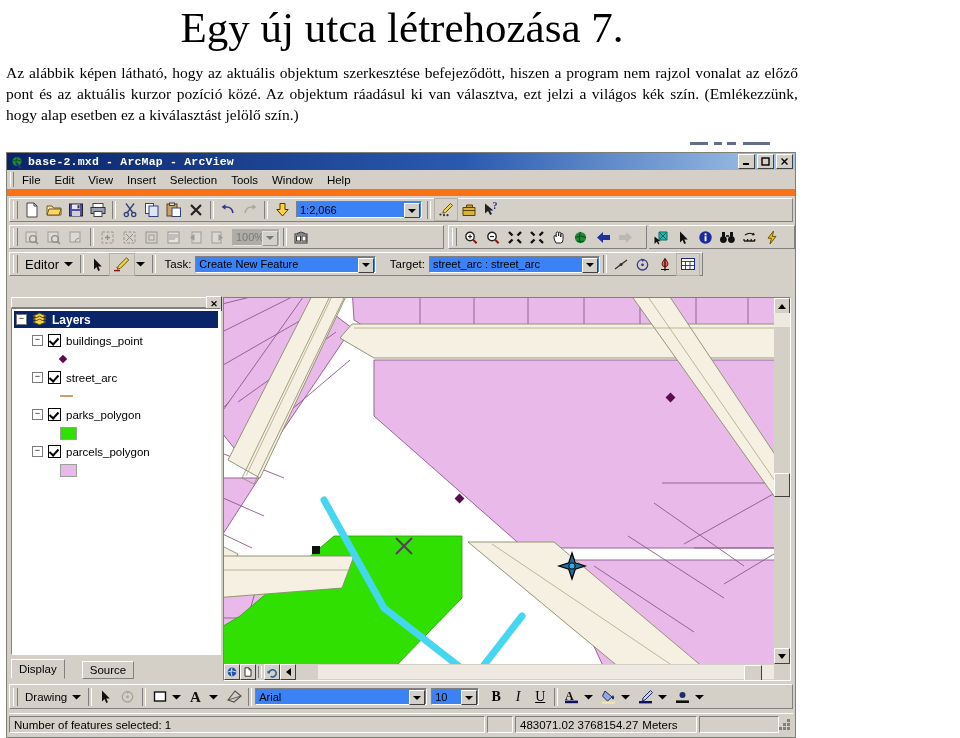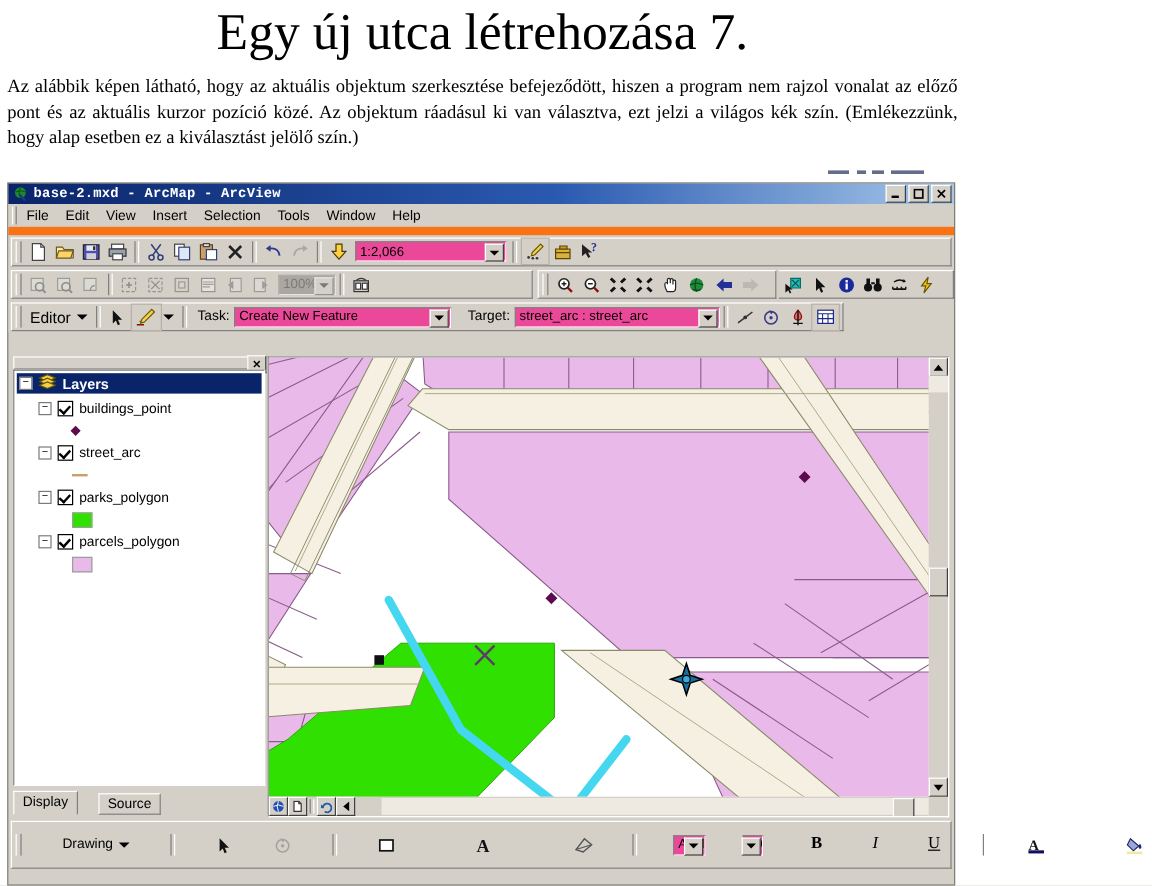--- a/index.html
+++ b/index.html
@@ -74,21 +74,21 @@
   .tbtn{
     width:22px;height:21px;display:flex;align-items:center;justify-content:center;
     flex:none;position:relative;
   }
   .tbtn.box{border:1px solid #b6b0a6;}
   .ico{display:block;}
   .dis{opacity:.42;filter:grayscale(1);}
 
   
   .combo{
-    height:17px;background:#ec4899;border:1px solid;
+    height:17px;background:#3b82f6;border:1px solid;
     border-color:#808080 #fff #fff #808080;display:flex;align-items:center;
     box-sizing:border-box;position:relative;
   }
   .combo .ctext{font-size:11px;color:#000;padding-left:3px;white-space:nowrap;overflow:hidden;}
   .combo .carrow{
     position:absolute;right:1px;top:1px;width:14px;height:13px;background:#d4d0c8;
     border:1px solid;border-color:#fff #404040 #404040 #fff;
     display:flex;align-items:center;justify-content:center;
   }
   .carrow:after{content:"";border-left:4px solid transparent;border-right:4px solid transparent;border-top:4px solid #000;}
@@ -781,21 +781,21 @@
         </span>
         <span class="strough" style="margin-left:94px;position:relative;">
           <span class="sthumb" style="position:absolute;right:12px;top:0;width:16px;height:14px;"></span>
         </span>
       </div>
       <div id="corner"></div>
     </div>
   </div>
 
   <div id="drawbar">
-    <div class="tbar" style="height:40px;width:100%;box-sizing:border-box;gap:27px;">
+    <div class="tbar" style="height:25px;width:100%;box-sizing:border-box;">
       <span class="grip"></span>
       <span style="display:flex;align-items:center;padding:0 4px;">
         <span style="font-size:11.5px;">Drawing</span>
         <svg style="margin-left:5px;" width="9" height="6">
             <path d="M0 1 L4.5 5.5 L9 1z" fill="#000"></path>
           </svg>
       </span>
       <span class="sep"></span>
       <span class="tbtn">
         <svg class="ico" width="14" height="15">
@@ -882,14 +882,31 @@
             <circle cx="7.5" cy="6" r="3" fill="#202a6a"></circle>
             <rect x="1" y="11.4" width="13" height="2.6" fill="#101010"></rect>
           </svg>
       </span>
       <svg style="margin:0 5px 0 1px;" width="9" height="6">
           <path d="M0 1 L4.5 5.5 L9 1z" fill="#000"></path>
         </svg>
     </div>
   </div>
 
+  <div id="statusbar">
+    <span class="spanel" style="flex:1;margin-right:2px;">Number of features selected: 1</span>
+    <span class="spanel" style="width:26px;"></span>
+    <span class="spanel" style="width:182px;margin-left:2px;">
+      <span>483071.02  3768154.27</span>
+      <span style="margin-left:4px;">Meters</span>
+    </span>
+    <span class="spanel" style="width:80px;margin-left:2px;"></span>
+    <span id="grip-rz">
+      <i style="left:8px;top:8px;width:3px;height:3px;"></i>
+      <i style="left:4px;top:8px;width:3px;height:3px;"></i>
+      <i style="left:8px;top:4px;width:3px;height:3px;"></i>
+      <i style="left:0px;top:8px;width:3px;height:3px;"></i>
+      <i style="left:4px;top:4px;width:3px;height:3px;"></i>
+      <i style="left:8px;top:0px;width:3px;height:3px;"></i>
+    </span>
+  </div>
 
 </div>
 
 </body></html>

